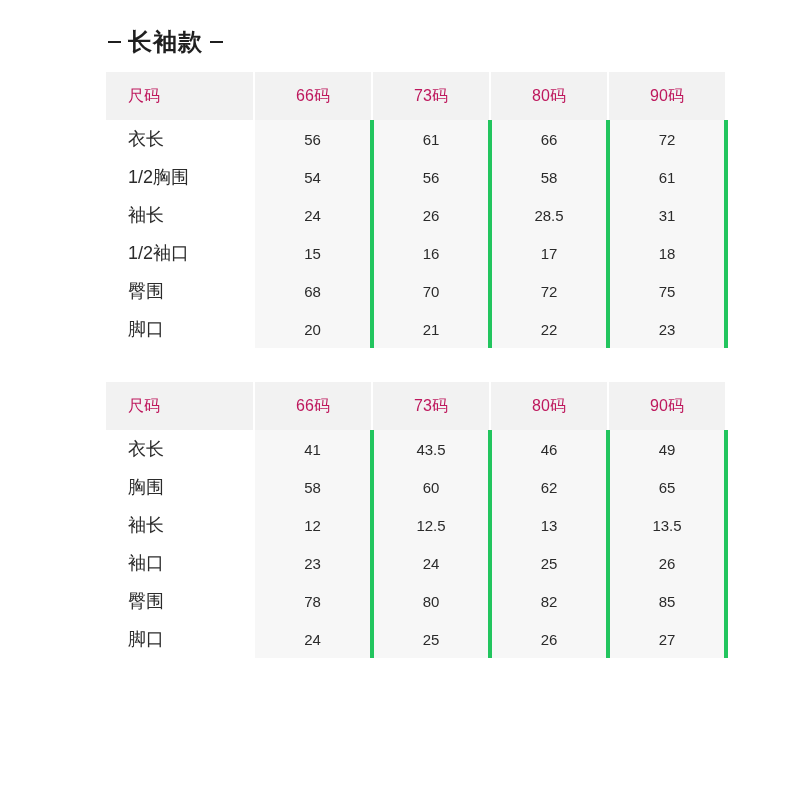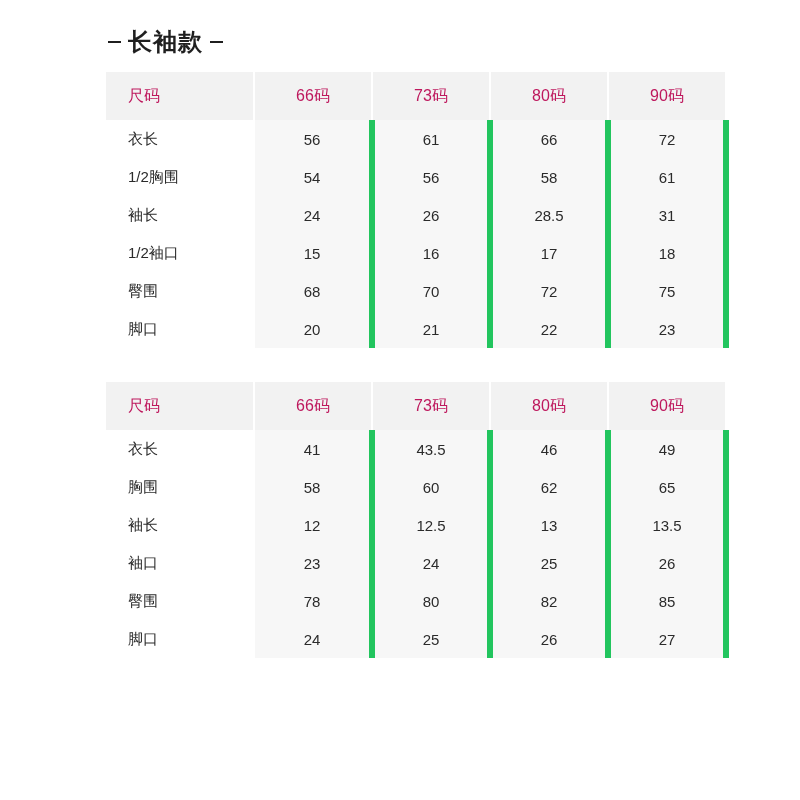--- a/index.html
+++ b/index.html
@@ -65,21 +65,21 @@
   }
   table.size-table thead th.corner {
     text-align: left;
     padding-left: 22px;
     background: #f2f2f2;
   }
   table.size-table tbody td.rowhead {
     text-align: left;
     padding-left: 22px;
     background: #ffffff;
-    font-size: 15px;
+    font-size: 18px;
   }
   table.size-table tbody td {
     background: #f7f7f7;
   }
   table.size-table col.c0 { width: 148px; }
   table.size-table col.c1 { width: 118px; }
   table.size-table col.c2 { width: 118px; }
   table.size-table col.c3 { width: 118px; }
   table.size-table col.c4 { width: 118px; }
   .spacer-1 { height: 30px; }
@@ -90,21 +90,21 @@
     font-size: 13px;
     color: #4a4a4a;
     letter-spacing: 0.2px;
   }
   .tbl-wrap {
     position: relative;
   }
   
   table.size-table tbody td.val {
     border-left: 2px solid #ffffff;
-    border-right: 6px solid #22c55e;
+    border-right: 4px solid #22c55e;
     text-align: center;
   }
   table.size-table thead th.val {
     border-left: 2px solid #ffffff;
     border-right: 2px solid #ffffff;
   }
 </style>
 </head>
 <body>
 

